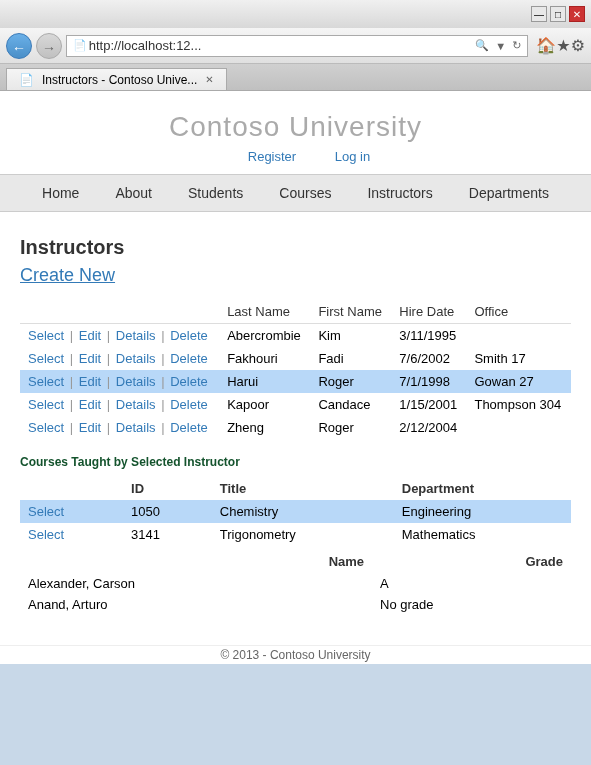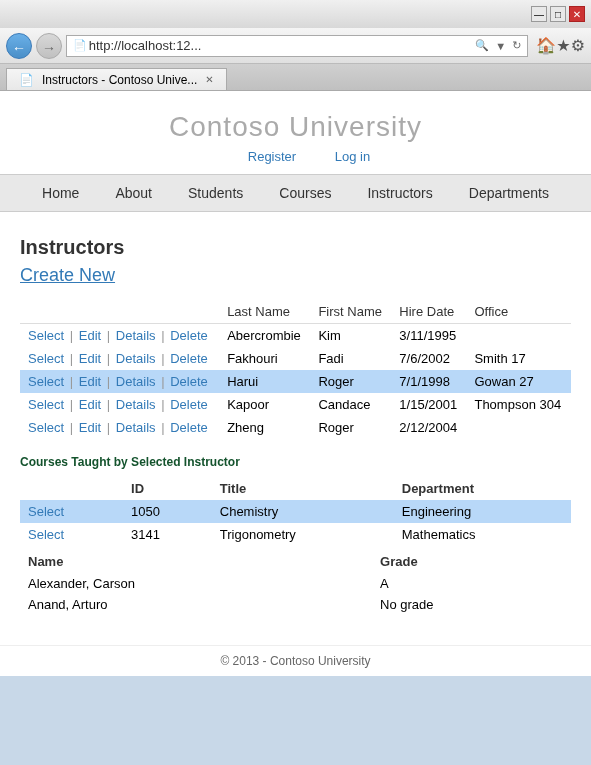--- a/index.html
+++ b/index.html
@@ -52,25 +52,25 @@
 
     
     .section-title { font-size: 12px; font-weight: bold; color: #14532d; margin: 16px 0 8px; }
     table.courses { width: 100%; border-collapse: collapse; font-size: 13px; }
     table.courses th { text-align: left; padding: 4px 8px; font-weight: bold; color: #333; }
     table.courses td { padding: 4px 8px; }
     table.courses tr.selected td { background: #b8d8f8; }
 
     
     table.students { width: 100%; border-collapse: collapse; font-size: 13px; margin-top: 4px; }
-    table.students th { text-align: left; padding: 4px 8px; font-weight: bold; color: #333; }
+    table.students th { text-align: right; padding: 4px 8px; font-weight: bold; color: #333; }
     table.students td { padding: 3px 8px; }
 
     
-    .page-footer { text-align: center; padding: 8px; font-size: 12px; color: #666; background: white; border-top: 1px solid #eee; margin-top: 10px; }
+    .page-footer { text-align: center; padding: 2px; font-size: 12px; color: #666; background: white; border-top: 1px solid #eee; margin-top: 10px; }
   </style>
 </head>
 <body>
 
 <div class="browser-chrome">
 
   <div class="title-bar">
     <div class="title-bar-btn minimize">—</div>
     <div class="title-bar-btn maximize">□</div>
     <div class="title-bar-btn close">✕</div>

